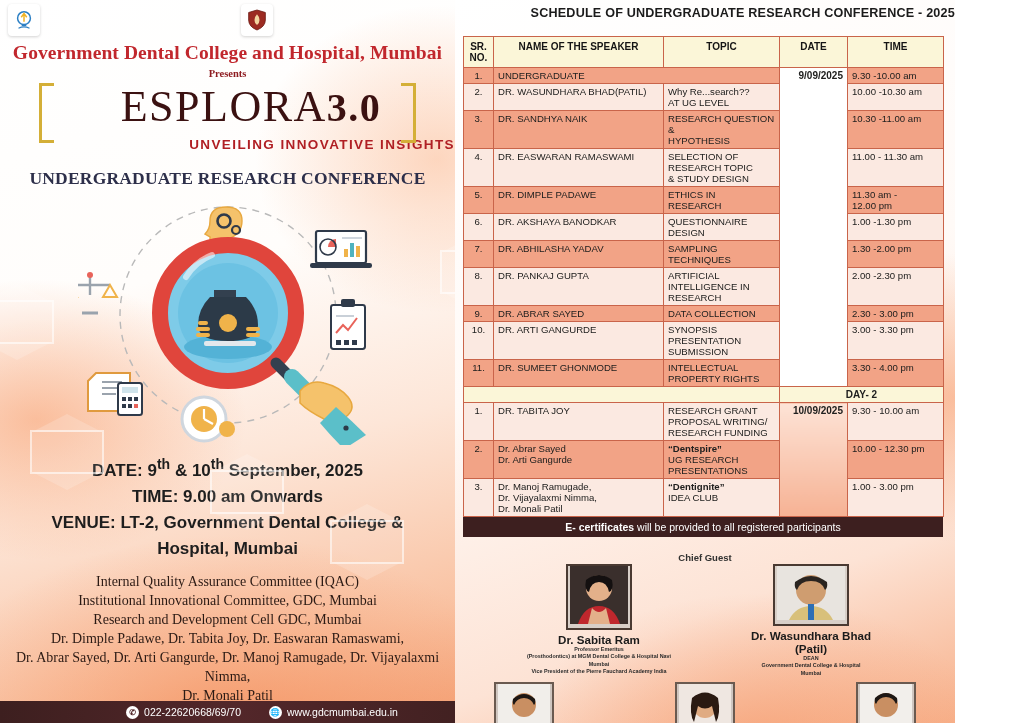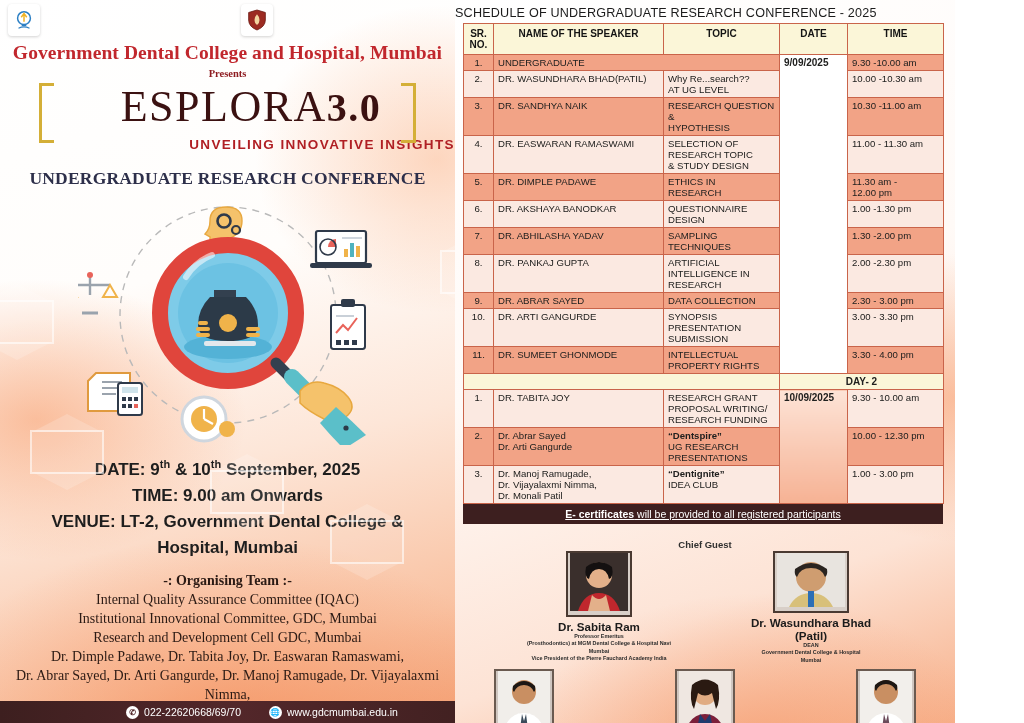--- a/index.html
+++ b/index.html
@@ -60,21 +60,21 @@
     text-align:center;color:#2d2f4a;font-weight:bold;font-size:17.5px;
     font-family:"Liberation Serif",serif;margin-top:16px;letter-spacing:.2px;
   }
 
   
   .illus{position:relative;width:300px;height:250px;margin:6px auto 0;}
 
   
   .details{text-align:center;color:#1e1e1e;font-weight:bold;font-size:17px;line-height:26px;
            margin-top:6px;}
-  .details sup{font-size:11px;vertical-align:super;}
+  .details sup{font-size:14px;vertical-align:super;}
 
   .team{margin-top:10px;text-align:center;color:#2b1a14;
         font-family:"Liberation Serif",serif;font-size:14px;line-height:19px;}
   .team .hd{font-weight:bold;}
 
   .contactbar{
     position:absolute;left:0;bottom:0;width:524px;height:22px;
     background:linear-gradient(90deg,#3d1f1f,#53272a 45%,#3d1f1f);
     display:flex;align-items:center;justify-content:center;gap:28px;
     color:#fff;font-size:10.5px;
@@ -83,40 +83,40 @@
   .cc .ico{width:13px;height:13px;border-radius:50%;background:#fff;color:#53272a;
      font-size:8px;display:flex;align-items:center;justify-content:center;font-weight:bold;}
 
   
   #right{position:relative;width:500px;height:723px;overflow:hidden;
     background:
       radial-gradient(ellipse 240px 200px at 100% 55%, rgba(247,150,98,.55), rgba(247,150,98,0) 72%),
       radial-gradient(ellipse 320px 200px at 60% 102%, rgba(244,139,86,.45), rgba(244,139,86,0) 72%),
       linear-gradient(160deg,#ffffff 0%,#fffaf7 45%,#fde3d5 78%,#f7b08a 100%);
   }
-  .sched-title{text-align:left;font-weight:normal;font-size:12.6px;color:#1b1b1b;
-      letter-spacing:.2px;padding:6px 0 3px;}
+  .sched-title{text-align:right;font-weight:bold;font-size:12.6px;color:#1b1b1b;
+      letter-spacing:.2px;padding:6px 0 16px;}
 
   table.sched{border-collapse:collapse;width:480px;margin:0 8px;table-layout:fixed;
      font-size:9.6px;color:#20201f;}
   table.sched td,table.sched th{border:1px solid #c9644a;padding:2px 4px;vertical-align:top;}
   table.sched th{background:#fbf6d8;font-size:10px;font-weight:bold;text-align:center;
      padding:4px 2px;color:#141414;}
   td.sr{text-align:center;width:30px;}
   col.c-sr{width:30px;} col.c-name{width:170px;} col.c-topic{width:116px;}
   col.c-date{width:68px;} col.c-time{width:96px;}
   tr.dark td{background:#f2a386;}
   tr.light td{background:#fbe9e1;}
-  td.datecell{background:#ffffff !important;text-align:left;vertical-align:middle;
+  td.datecell{background:#ffffff !important;text-align:right;vertical-align:middle;
       font-weight:bold;font-size:10px;}
   td.datecell.d2{background:linear-gradient(180deg,#fde3d6,#f6b294) !important;}
   tr.dayrow td{background:#fbf6d8 !important;font-weight:bold;text-align:center;font-size:10px;
       padding:2px;}
   .ecert{width:480px;margin:0 8px;background:#3d1f1f;color:#fff;text-align:center;
-     font-size:10.5px;padding:4px 0;text-decoration:underline;}
+     font-size:10.5px;padding:4px 0;}
   .ecert b{font-weight:bold;}
 
   
   .chiefguest-label{text-align:center;font-weight:bold;font-size:9.5px;color:#30302f;
      margin-top:15px;}
   .guests{display:flex;justify-content:center;gap:62px;margin-top:1px;}
   .gcard{text-align:center;width:150px;}
   .photo{width:62px;height:62px;margin:0 auto;border:2px solid #4a3a32;overflow:hidden;
      background:#d8cfc8;position:relative;}
   .photo.wide{width:72px;height:58px;}
@@ -277,21 +277,20 @@
         <span>9</span><sup>th</sup>
         <span>&amp; 10</span><sup>th</sup>
         <span>September, 2025</span>
       </div>
       <div>TIME: 9.00 am Onwards</div>
       <div>VENUE: LT-2, Government Dental College &amp;</div>
       <div>Hospital, Mumbai</div>
     </div>
 
     <div class="team">
-      <div class="hd">-: Organising Team :-</div>
       <div>Internal Quality Assurance Committee (IQAC)</div>
       <div>Institutional Innovational Committee, GDC, Mumbai</div>
       <div>Research and Development Cell GDC, Mumbai</div>
       <div>Dr. Dimple Padawe, Dr. Tabita Joy, Dr. Easwaran Ramaswami,</div>
       <div>Dr. Abrar Sayed, Dr. Arti Gangurde,  Dr. Manoj Ramugade, Dr. Vijayalaxmi Nimma,</div>
       <div>Dr. Monali Patil</div>
     </div>
 
     <div class="contactbar">
       <div class="cc">

